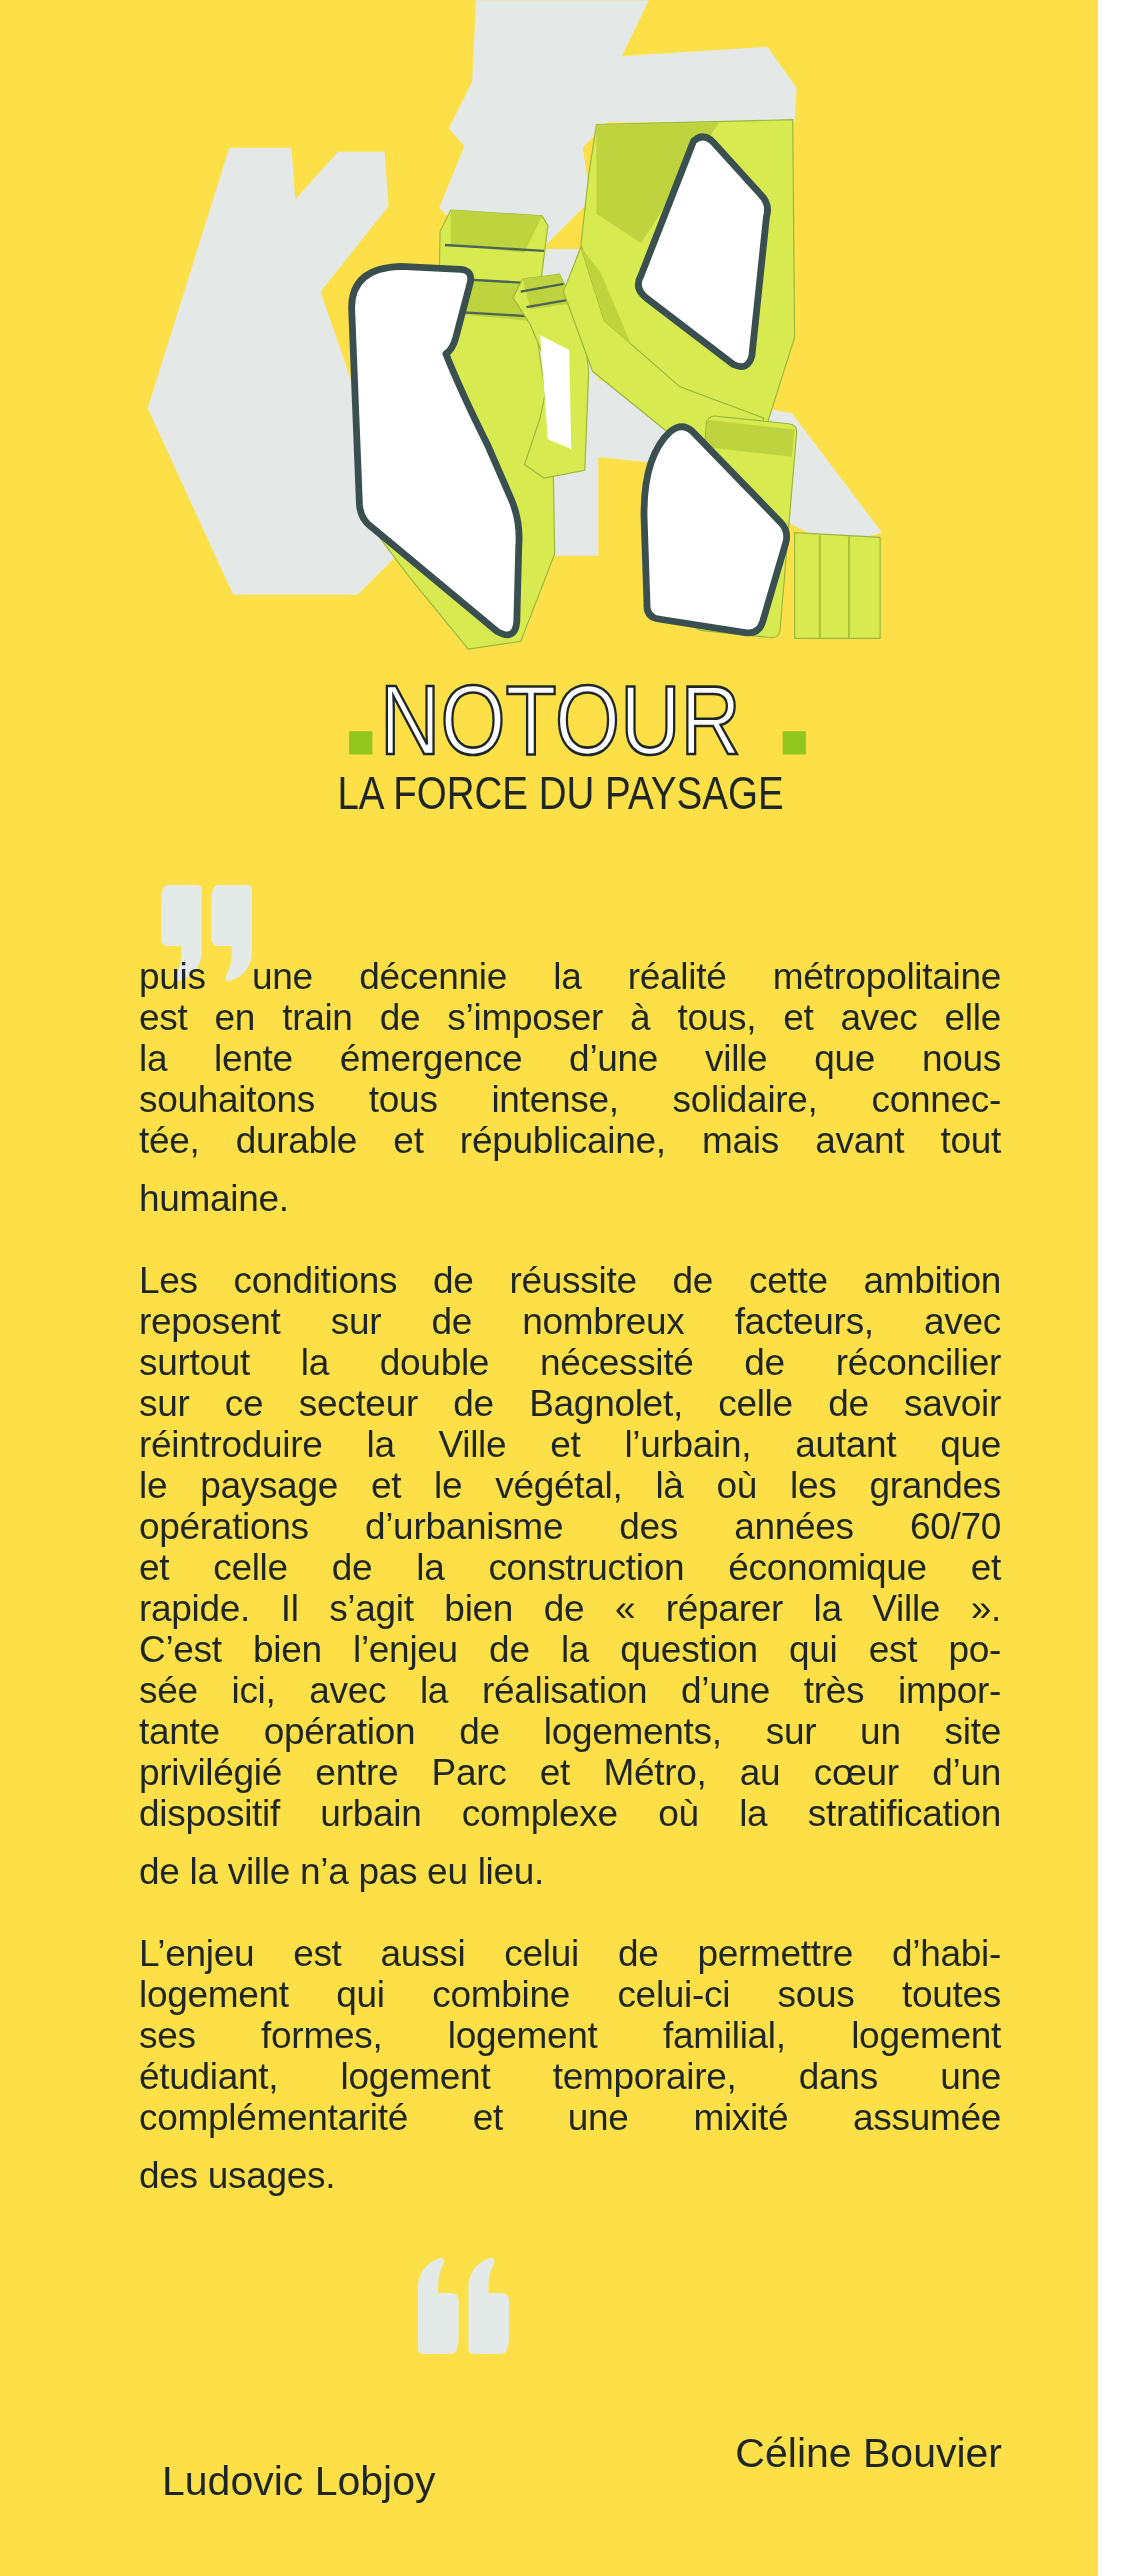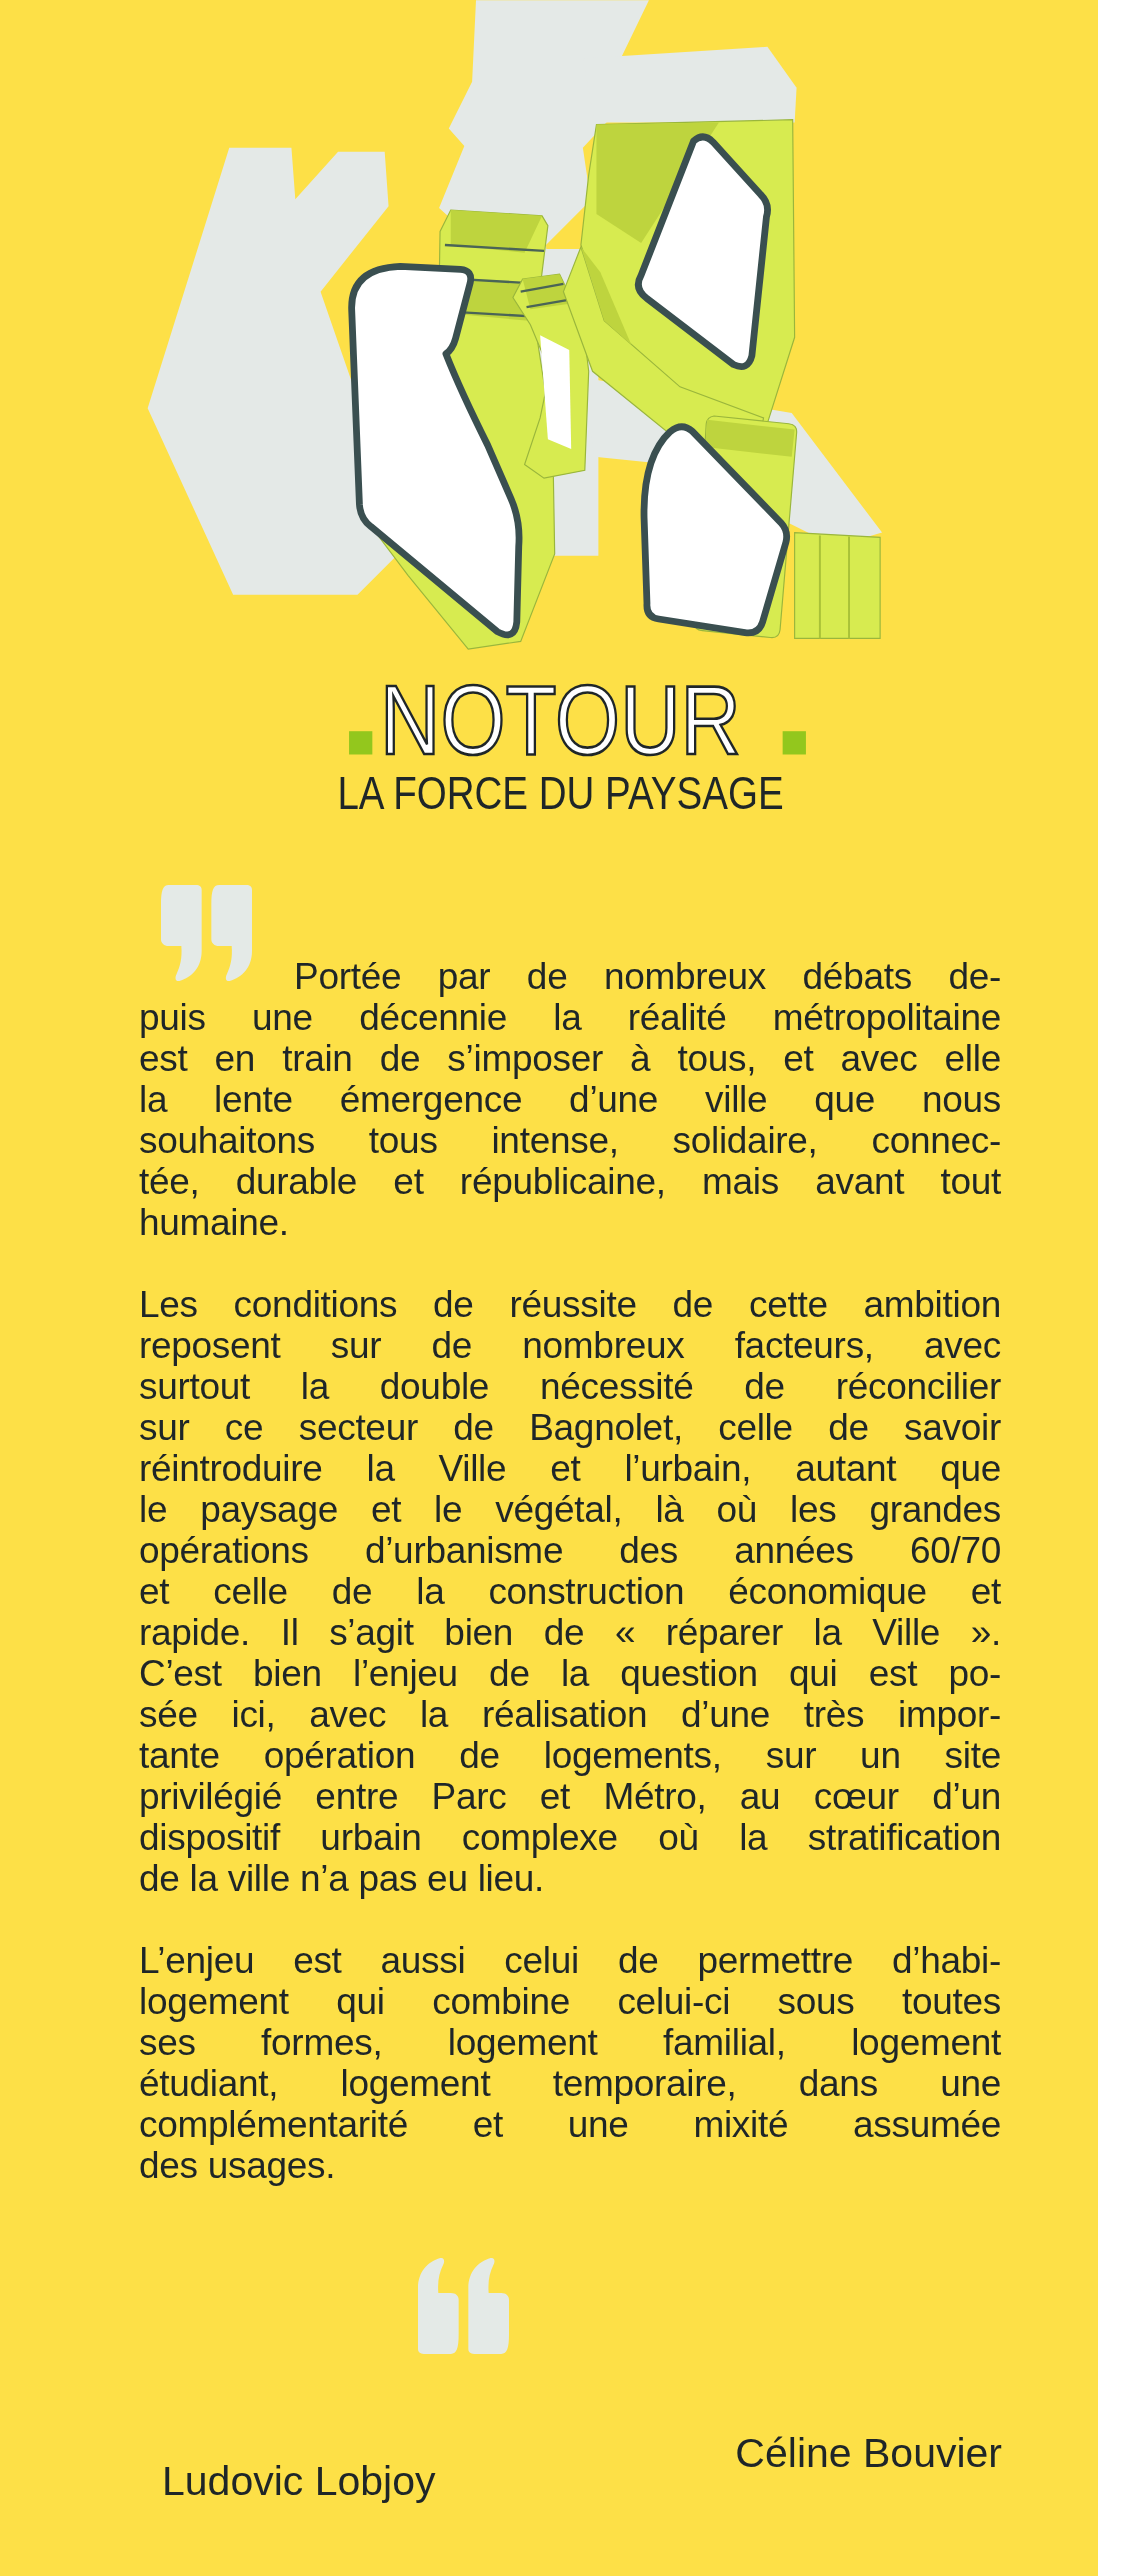--- a/index.html
+++ b/index.html
@@ -10,21 +10,21 @@
   .logo-svg{position:absolute;top:641px;left:0;}
   .quote-mark{position:absolute;}
   .quote-mark.open{left:161px;top:885px;}
   .quote-mark.close{left:418px;top:2257px;}
   .quote-text{position:absolute;left:139px;top:956px;width:862px;
               font-size:37px;line-height:41px;letter-spacing:-0.3px;
               color:var(--ink,#1b2022);z-index:2;}
   .para{margin:0 0 41px 0;}
   .para:last-child{margin-bottom:0;}
   .qline{text-align:justify;text-align-last:justify;white-space:normal;}
-  .qline.last{text-align-last:left;}
+  .qline.last{text-align-last:left;margin-top:17px;}
   .qline.indent{text-indent:155px;}
   .footer{position:absolute;left:139px;top:2430px;width:863px;display:flex;
           justify-content:space-between;font-size:41px;color:var(--ink,#1b2022);}
   .footer .left{padding-left:23px;margin-top:28px;}
   .art .shadow{fill:var(--art_shadow,#e4e9e7);}
   .art .shadow-light{fill:#eef2f0;}
   .art .green{fill:var(--art_green,#d7eb50);stroke:#9ab63c;stroke-width:1.2;}
   .art .facet{fill:var(--art_green_shade,#bed43e);stroke:none;}
   .art .blob{fill:#ffffff;stroke:var(--art_outline,#3a4f50);stroke-width:7;
              stroke-linejoin:round;}
@@ -84,21 +84,20 @@
     <text class="logo-sub" x="577" y="173" text-anchor="middle" font-size="48" font-family="Liberation Sans, sans-serif" textLength="460" lengthAdjust="spacingAndGlyphs">LA FORCE DU PAYSAGE</text>
   </svg>
 
   <svg class="quote-mark open" width="91" height="97" viewBox="0 0 94 100" aria-hidden="true">
     <path class="mark-comma" d="M8,0 H36 C40,0 42,2 42,5 V68 C42,85 32,95 19,99 C15,100 14,96 16,92 C20,84 22,75 21,63 H8 C3,63 0,60 0,56 V20 C0,6 2,0 8,0 Z"></path>
     <path class="mark-comma" transform="translate(52,0)" d="M8,0 H36 C40,0 42,2 42,5 V68 C42,85 32,95 19,99 C15,100 14,96 16,92 C20,84 22,75 21,63 H8 C3,63 0,60 0,56 V20 C0,6 2,0 8,0 Z"></path>
   </svg>
 
   <div class="quote-text">
       <div class="para">
-        <div class="qline indent">Portée par de nombreux débats de-</div>
         <div class="qline">puis une décennie la réalité métropolitaine</div>
         <div class="qline">est en train de s’imposer à tous, et avec elle</div>
         <div class="qline">la lente émergence d’une ville que nous</div>
         <div class="qline">souhaitons tous intense, solidaire, connec-</div>
         <div class="qline">tée, durable et républicaine, mais avant tout</div>
         <div class="qline last">humaine.</div>
       </div>
       <div class="para">
         <div class="qline">Les conditions de réussite de cette ambition</div>
         <div class="qline">reposent sur de nombreux facteurs, avec</div>

